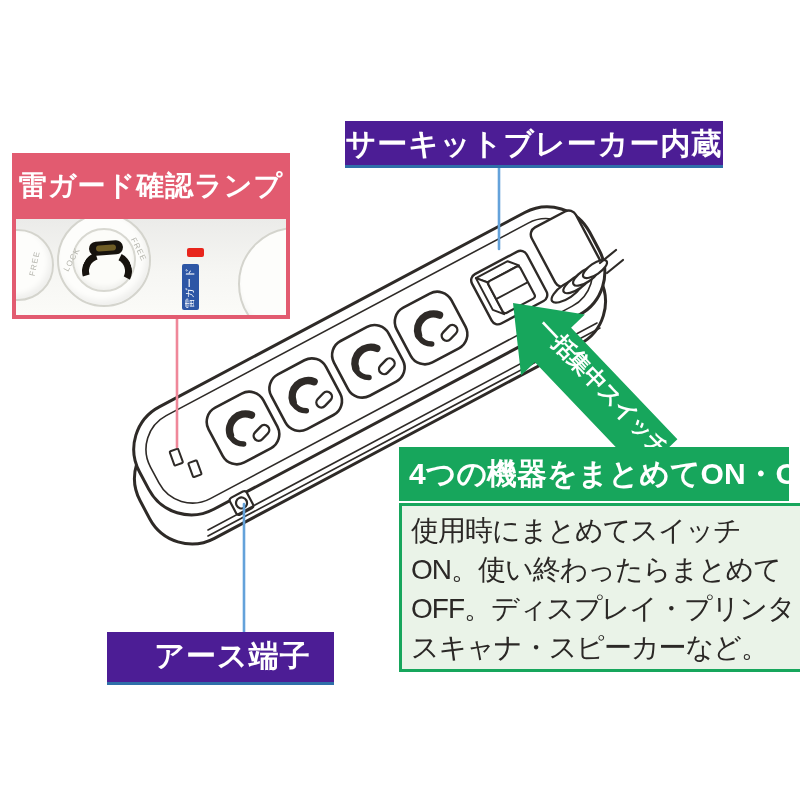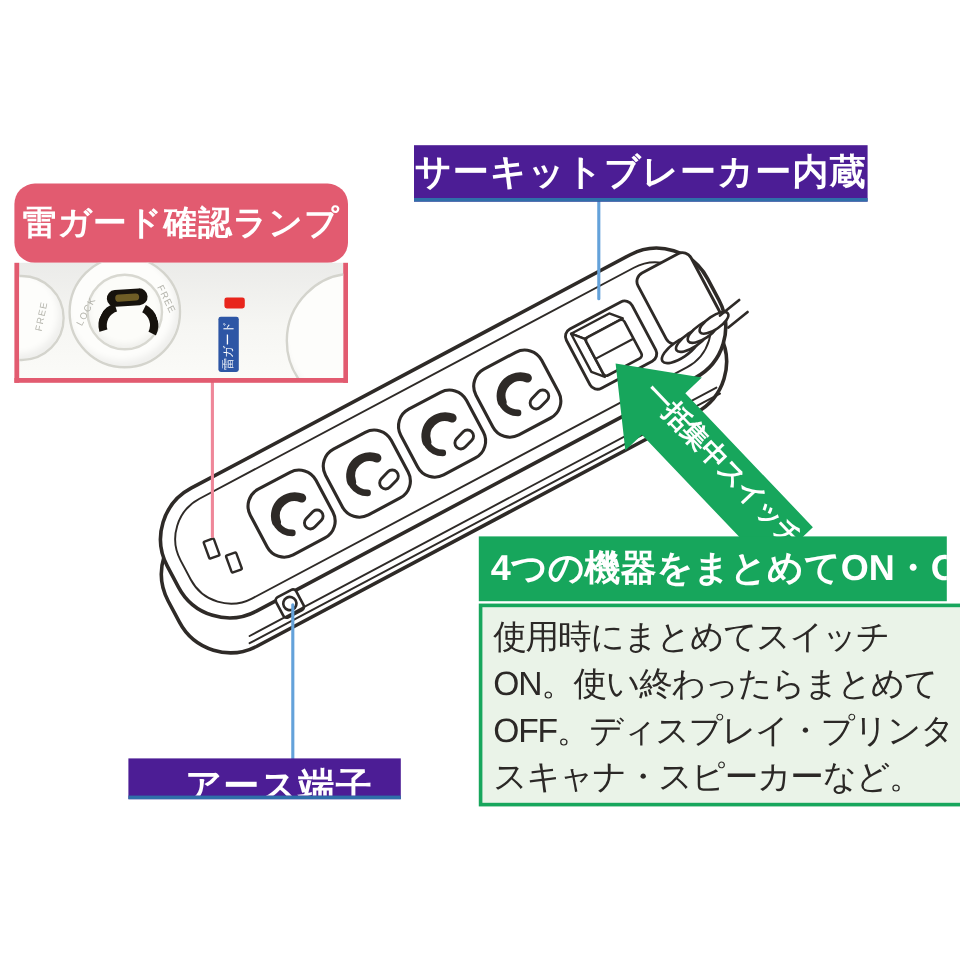--- a/index.html
+++ b/index.html
@@ -10,27 +10,27 @@
   }
   svg.art{ position:absolute; left:0; top:0; }
 
   
   .lbl{
     position:absolute; color:#fff; text-align:center;
     font-weight:bold; letter-spacing:1px; white-space:nowrap; overflow:hidden;
   }
   .lbl-blue{ background:#4c1d95; border-bottom:3px solid #2f6fa9; }
   .lbl-top{ left:345px; top:121px; width:378px; height:47px; line-height:45px; font-size:30px; }
-  .lbl-earth{ left:107px; top:632px; width:227px; height:34px; line-height:48px; font-size:30px;padding-left:24px; }
+  .lbl-earth{ left:107px; top:632px; width:227px; height:53px; line-height:48px; font-size:30px;padding-left:24px; }
 
   
   .panel-lamp{ position:absolute; left:12px; top:153px; width:278px; }
   .panel-lamp .hd{
     background:#e25b70; color:#fff; height:66px; line-height:66px;
-    text-align:center; font-size:28px; font-weight:bold; letter-spacing:1px; white-space:nowrap;border-radius:17px;
+    text-align:center; font-size:28px; font-weight:bold; letter-spacing:1px; white-space:nowrap;
   }
   .photo{
     position:relative; height:100px; overflow:hidden;
     border:4px solid #e25b70; border-top:none;
     background:linear-gradient(180deg,#ebebe9 0%,#f6f6f3 55%,#fbfbf8 100%);
   }
   .circ{ position:absolute; border-radius:50%; background:#fdfdfb; border:2px solid #d4d4cd;
          box-shadow: inset -3px -4px 6px rgba(0,0,0,0.06); }
   .po-left{ left:-34px; top:10px; width:72px; height:72px; }
   .po-main{ left:41px; top:-6px; width:94px; height:94px; }

